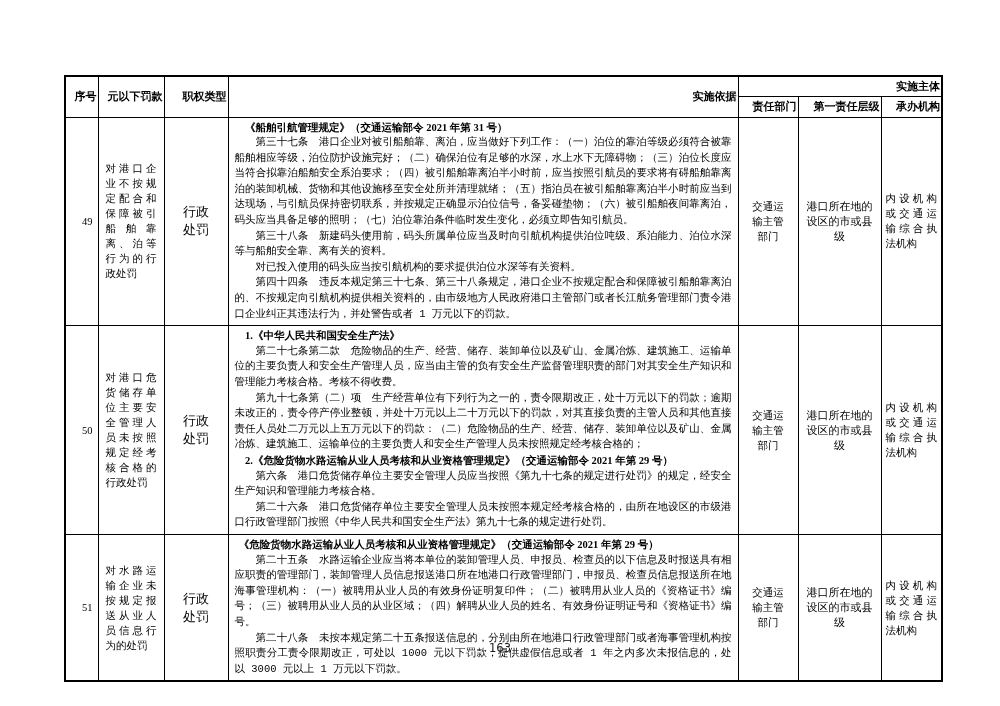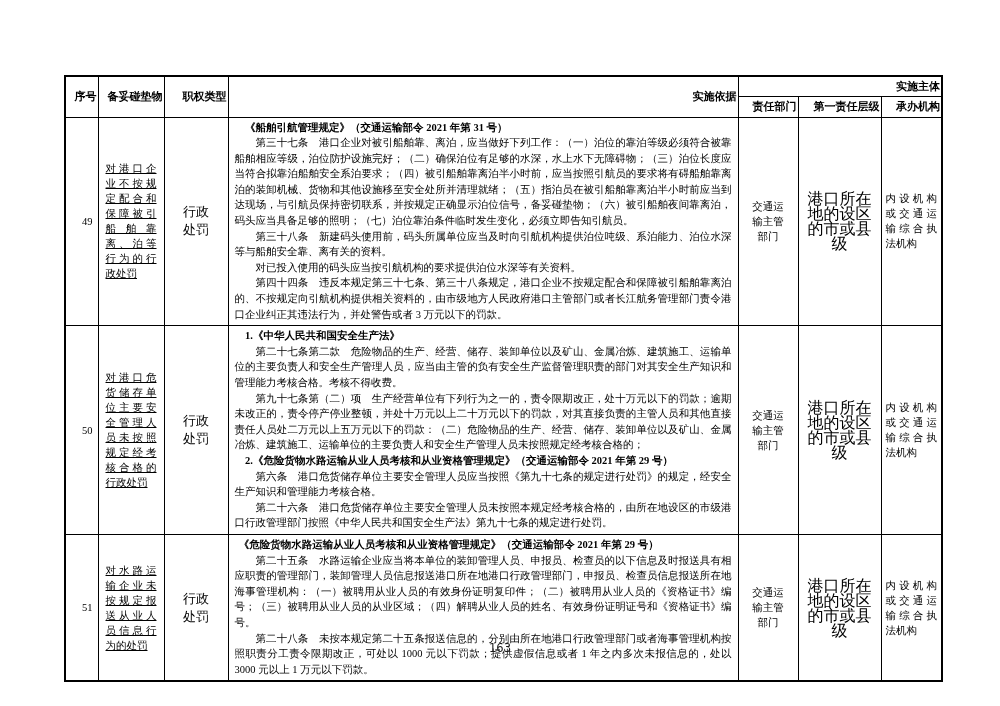--- a/index.html
+++ b/index.html
@@ -19,33 +19,32 @@
     font-size:11px; font-weight:bold; text-align:right; line-height:1.2;
     padding:2px 1px;
   }
   tr.hrow1 { height:20px; }
   tr.hrow2 { height:21px; }
 
   td.c-seq  { text-align:center; font-size:10.5px; }
   td.c-name {
     font-size:10.5px; line-height:15px; padding:4px 7px;
     text-align:justify;
-    text-decoration:underline;
   }
   td.c-type { text-align:center; font-size:13px; }
   td.c-basis {
     font-size:10.5px; line-height:15.6px; padding:2px 6px 3px 6px;
     vertical-align:middle;
   }
   .p { text-align:justify; }
-  .para  { text-indent:2em; }
+  .para  { text-indent:2em;font-family:Liberation Mono, monospace; }
   .title { font-weight:bold; text-indent:1em; }
   .title0{ font-weight:bold; text-indent:0.4em; }
   td.c-dept  { text-align:center; font-size:10.5px; line-height:15px; padding:2px 12px; }
-  td.c-level { text-align:center; font-size:16px; line-height:15px; padding:2px 4px; }
+  td.c-level { text-align:center; font-size:11px; line-height:15px; padding:2px 4px; }
   td.c-agency{ font-size:10.5px; line-height:15px; padding:16px 4px; text-align:justify; }
 
   .page-number {
     position:absolute; left:0; right:0; top:641px; text-align:center;
     font-family:"DejaVu Sans","Liberation Sans",sans-serif; font-size:11.5px; color:#1a1a1a;
   }
 </style>
 </head>
 <body>
 
@@ -57,42 +56,42 @@
         <col style="width:66px">
         <col style="width:64px">
       <col style="width:510px">
         <col style="width:60px">
         <col style="width:83px">
       <col style="width:61px">
     </colgroup>
     <thead>
       <tr class="hrow1">
         <th rowspan="2">序号</th>
-        <th rowspan="2">备妥碰垫物</th>
+        <th rowspan="2">元以下罚款</th>
         <th rowspan="2">职权类型</th>
         <th rowspan="2">实施依据</th>
         <th colspan="3">实施主体</th>
       </tr>
       <tr class="hrow2">
         <th>责任部门</th>
         <th>第一责任层级</th>
         <th>承办机构</th>
       </tr>
     </thead>
     <tbody>
         <tr style="height: 187px;">
       <td class="c-seq">49</td>
       <td class="c-name">对港口企业不按规定配合和保障被引船舶靠离、泊等行为的行政处罚</td>
       <td class="c-type">行政处罚</td>
       <td class="c-basis">
             <div class="p title">《船舶引航管理规定》（交通运输部令 2021 年第 31 号）</div>
             <div class="p para">第三十七条　港口企业对被引船舶靠、离泊，应当做好下列工作：（一）泊位的靠泊等级必须符合被靠船舶相应等级，泊位防护设施完好；（二）确保泊位有足够的水深，水上水下无障碍物；（三）泊位长度应当符合拟靠泊船舶安全系泊要求；（四）被引船舶靠离泊半小时前，应当按照引航员的要求将有碍船舶靠离泊的装卸机械、货物和其他设施移至安全处所并清理就绪；（五）指泊员在被引船舶靠离泊半小时前应当到达现场，与引航员保持密切联系，并按规定正确显示泊位信号，备妥碰垫物；（六）被引船舶夜间靠离泊，码头应当具备足够的照明；（七）泊位靠泊条件临时发生变化，必须立即告知引航员。</div>
             <div class="p para">第三十八条　新建码头使用前，码头所属单位应当及时向引航机构提供泊位吨级、系泊能力、泊位水深等与船舶安全靠、离有关的资料。</div>
             <div class="p para">对已投入使用的码头应当按引航机构的要求提供泊位水深等有关资料。</div>
-            <div class="p para">第四十四条　违反本规定第三十七条、第三十八条规定，港口企业不按规定配合和保障被引船舶靠离泊的、不按规定向引航机构提供相关资料的，由市级地方人民政府港口主管部门或者长江航务管理部门责令港口企业纠正其违法行为，并处警告或者 3 万元以下的罚款。</div>
+            <div class="p para">第四十四条　违反本规定第三十七条、第三十八条规定，港口企业不按规定配合和保障被引船舶靠离泊的、不按规定向引航机构提供相关资料的，由市级地方人民政府港口主管部门或者长江航务管理部门责令港口企业纠正其违法行为，并处警告或者 1 万元以下的罚款。</div>
           </td>
       <td class="c-dept">交通运输主管部门</td>
       <td class="c-level">港口所在地的设区的市或县级</td>
       <td class="c-agency">内设机构或交通运输综合执法机构</td>
     </tr>
         <tr style="height: 195px;">
       <td class="c-seq">50</td>
       <td class="c-name">对港口危货储存单位主要安全管理人员未按照规定经考核合格的行政处罚</td>
       <td class="c-type">行政处罚</td>
       <td class="c-basis">

